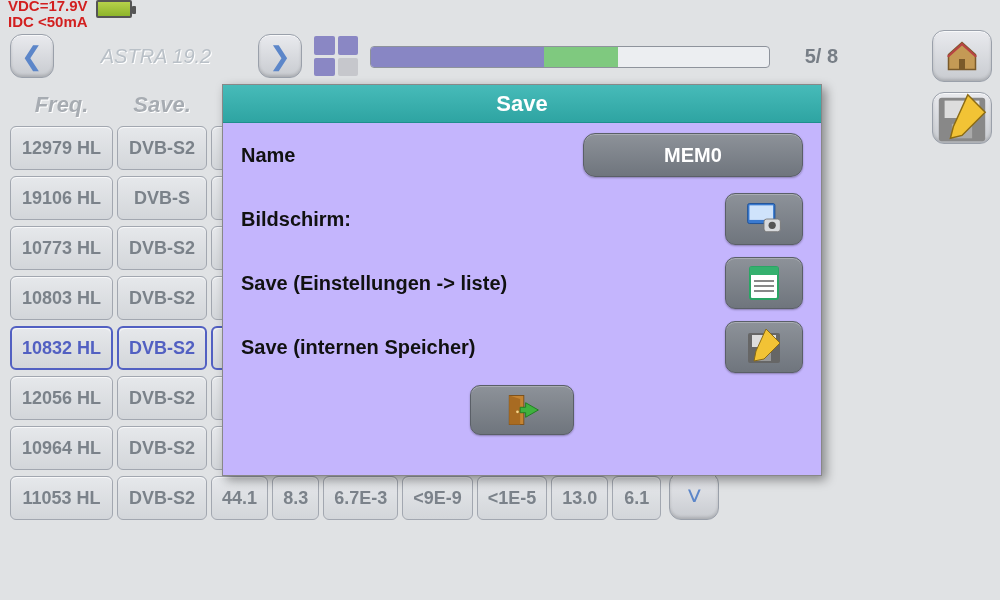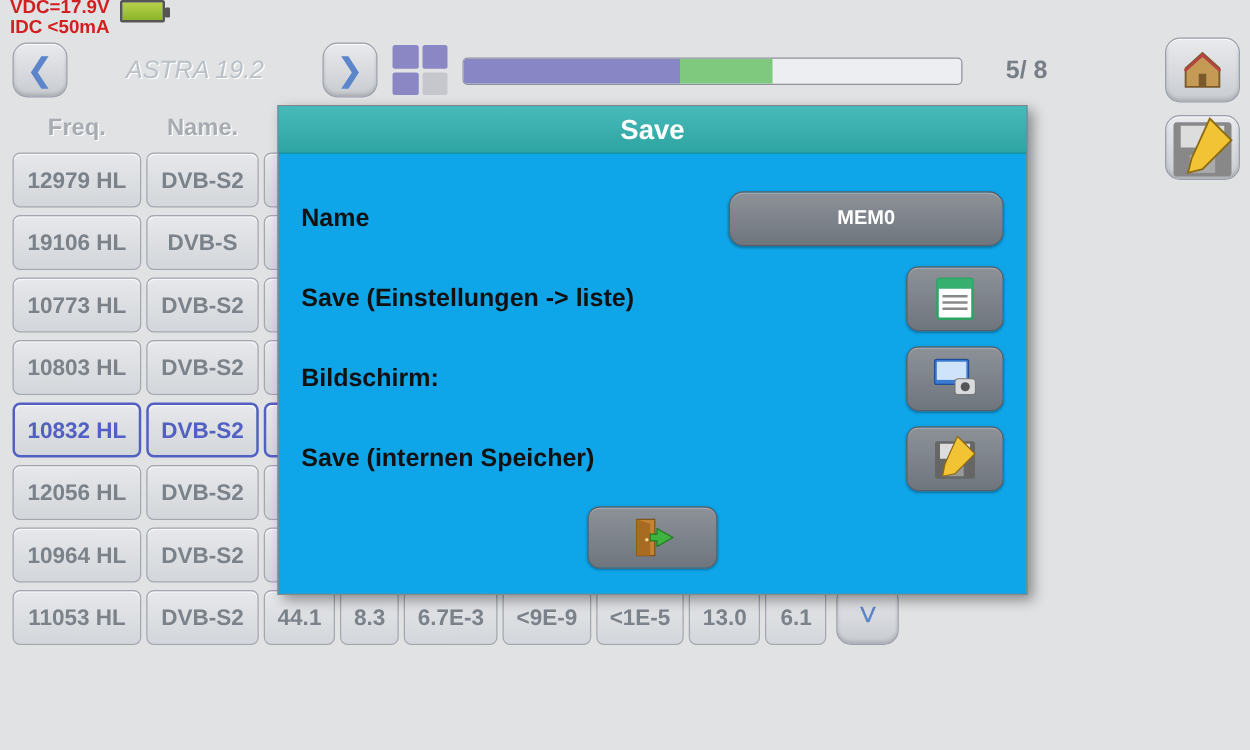--- a/index.html
+++ b/index.html
@@ -67,55 +67,55 @@
   .home-icon svg { width:36px; height:36px; }
 
   .sidecol { position:absolute; right:8px; top:30px; display:flex; flex-direction:column; gap:10px; }
 
   
   .table-area { padding: 0 80px 0 6px; display:flex; }
   table {
     border-collapse: separate; border-spacing:4px 6px;
     font-size:18px; font-weight:bold; color:#7b828a;
   }
-  th { font-size:19px; color:#a7acb2; text-shadow:1px 1px 0 #fff; padding:2px 6px; }
+  th { font-style:italic; font-size:22px; color:#a7acb2; text-shadow:1px 1px 0 #fff; padding:2px 6px; }
   td {
     height:44px; padding:0 10px;
     background: linear-gradient(#e6e8eb,#d3d6da);
     border:1px solid #a2a7b0;
     border-radius:6px;
     text-align:center;
     box-shadow: inset 0 1px 0 rgba(255,255,255,.7);
   }
   tr.selected td {
     border:2px solid #5260c2;
     color:#5260c2;
   }
   .scroll-col { display:flex; flex-direction:column; justify-content:space-between; padding:62px 0 6px 4px; }
   .scroll-btn { width:50px; height:48px; font-size:26px; color:#5c86c9; }
 
   
   .modal {
     position:absolute; left:222px; top:84px; width:600px; height:392px;
-    background:#0ea5e9;
+    background:#c4b5fd;
     box-shadow: 4px 4px 10px rgba(0,0,0,.4);
     border:1px solid #888;
     z-index:10;
   }
   .modal-title {
     height:38px;
     background: linear-gradient(#47bbb9,#2ea4a2);
     color:#fff; font-size:22px; font-weight:bold; text-align:center; line-height:38px;
     border-bottom:1px solid #1e8f8d;
   }
-  .modal-body { padding: 20px 18px 8px 18px; }
+  .modal-body { padding: 0 18px 8px 18px; }
   .modal-row { display:flex; align-items:center; justify-content:space-between; height:64px; }
   .modal-row .lbl { font-size:20px; font-weight:bold; color:#111; }
   .name-btn {
-    width:220px; height:44px; font-size:16px; font-weight:bold; color:#fff;
+    width:220px; height:44px; font-size:20px; font-weight:bold; color:#fff;
     background: linear-gradient(#8d9299,#6f757d);
     border:1px solid #5a5f67; border-radius:12px;
     display:flex; align-items:center; justify-content:center;
     box-shadow: inset 0 1px 0 rgba(255,255,255,.25), 0 1px 2px rgba(0,0,0,.3);
   }
   .icon-btn {
     width:78px; height:52px; border-radius:10px;
     background: linear-gradient(#8d9299,#6f757d);
     border:1px solid #5a5f67;
     display:flex; align-items:center; justify-content:center;
@@ -173,21 +173,21 @@
         <path d="M24 4 36 16 20 32 12 34 14 26z" fill="#f2c335" stroke="#8b6b14"></path>
       </svg>
   </div>
 </div>
 
 <div class="table-area">
   <table>
     <thead>
         <tr>
       <th>Freq.</th>
-      <th>Name.</th>
+      <th>Save.</th>
       <th></th>
           <th></th>
           <th></th>
           <th></th>
           <th></th>
           <th></th>
       <th>KM</th>
     </tr>
       </thead>
     <tbody id="tbody">
@@ -286,45 +286,45 @@
     <div class="btn scroll-btn">˅</div>
   </div>
 </div>
 
 <div class="modal">
   <div class="modal-title">Save</div>
   <div class="modal-body">
     <div class="modal-row">
       <div class="lbl">Name</div>
       <div class="name-btn">MEM0</div>
+    </div>
+    <div class="modal-row">
+      <div class="lbl">Bildschirm:</div>
+      <div class="icon-btn">
+        <svg viewBox="0 0 44 40">
+            <rect x="4" y="3" width="30" height="22" rx="2" fill="#3a7ad0" stroke="#1d4f96" stroke-width="1"></rect>
+            <rect x="6" y="5" width="26" height="16" fill="#cfe3fb"></rect>
+            <rect x="22" y="20" width="18" height="14" rx="3" fill="#d8dadd" stroke="#777"></rect>
+            <circle cx="31" cy="27" r="4" fill="#555"></circle>
+          </svg>
+      </div>
     </div>
     <div class="modal-row">
       <div class="lbl">Save (Einstellungen -&gt; liste)</div>
       <div class="icon-btn">
         <svg viewBox="0 0 40 40">
             <rect x="6" y="4" width="28" height="32" rx="2" fill="#fff" stroke="#2aa564" stroke-width="2"></rect>
             <rect x="6" y="4" width="28" height="8" fill="#35b06e"></rect>
             <line x1="10" y1="18" x2="30" y2="18" stroke="#888" stroke-width="2"></line>
             <line x1="10" y1="23" x2="30" y2="23" stroke="#888" stroke-width="2"></line>
             <line x1="10" y1="28" x2="30" y2="28" stroke="#888" stroke-width="2"></line>
           </svg>
       </div>
     </div>
     <div class="modal-row">
-      <div class="lbl">Bildschirm:</div>
-      <div class="icon-btn">
-        <svg viewBox="0 0 44 40">
-            <rect x="4" y="3" width="30" height="22" rx="2" fill="#3a7ad0" stroke="#1d4f96" stroke-width="1"></rect>
-            <rect x="6" y="5" width="26" height="16" fill="#cfe3fb"></rect>
-            <rect x="22" y="20" width="18" height="14" rx="3" fill="#d8dadd" stroke="#777"></rect>
-            <circle cx="31" cy="27" r="4" fill="#555"></circle>
-          </svg>
-      </div>
-    </div>
-    <div class="modal-row">
       <div class="lbl">Save (internen Speicher)</div>
       <div class="icon-btn">
         <svg viewBox="0 0 40 40">
             <rect x="4" y="6" width="32" height="30" rx="2" fill="#666"></rect>
             <rect x="8" y="8" width="24" height="12" fill="#ddd"></rect>
             <rect x="13" y="24" width="14" height="10" fill="#999"></rect>
             <path d="M22 2 36 16 20 32 10 34 12 24z" fill="#f2c335" stroke="#8b6b14"></path>
           </svg>
       </div>
     </div>

